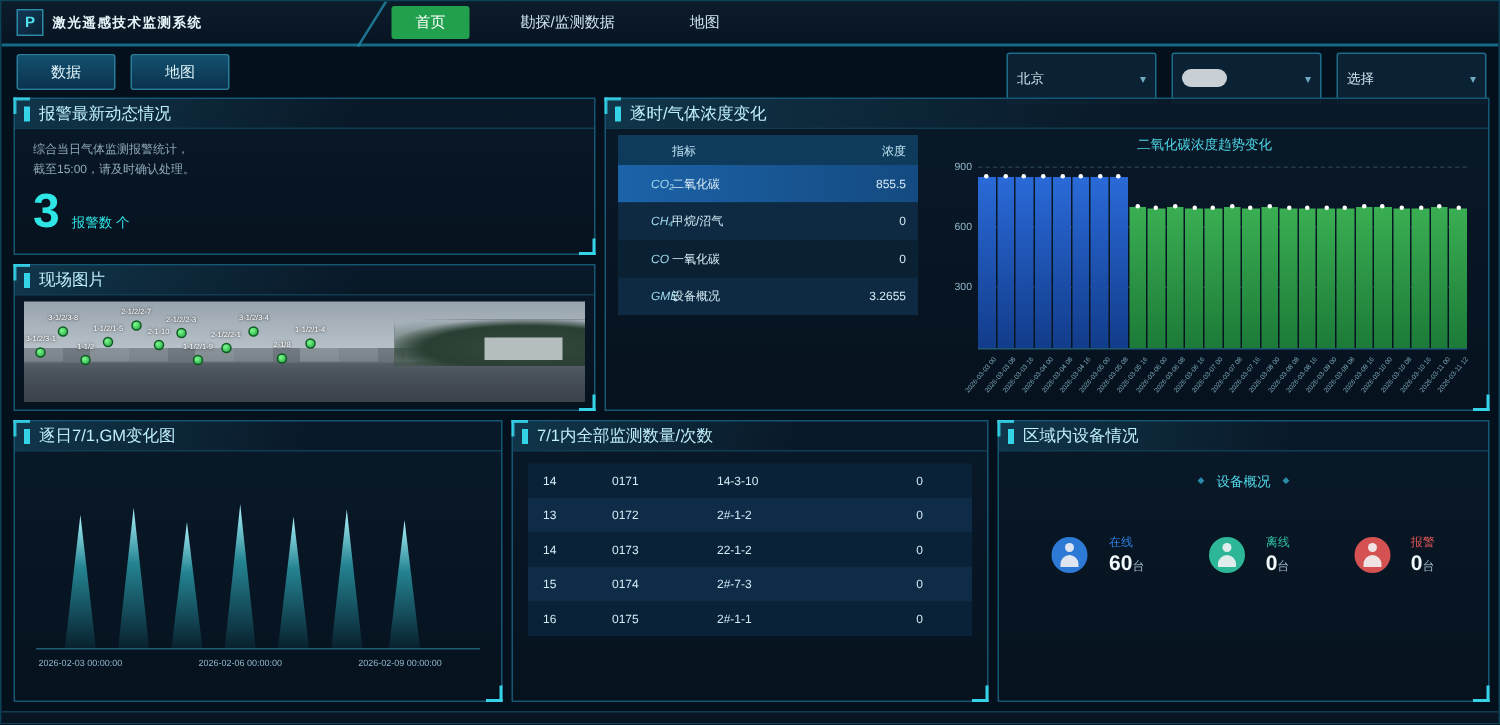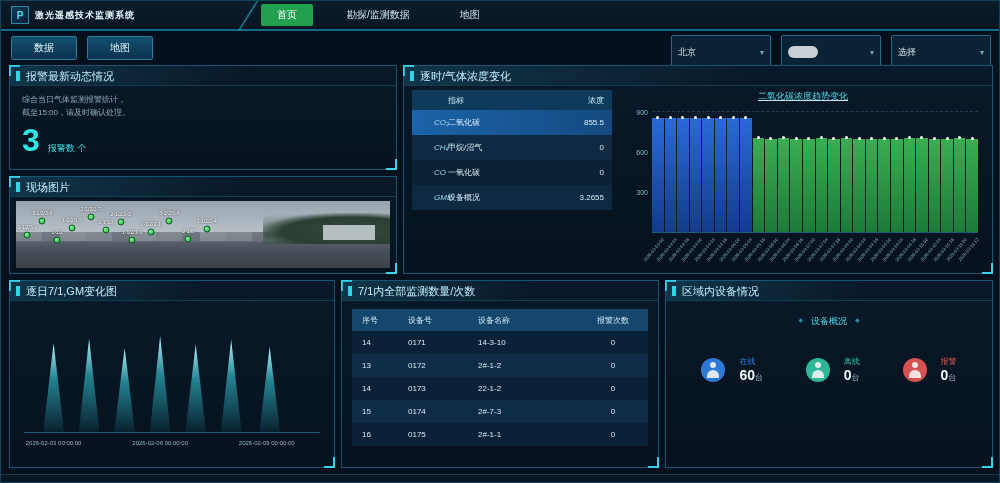--- a/index.html
+++ b/index.html
@@ -71,21 +71,21 @@
   .gas-body { position:absolute; top:24px; left:8px; right:8px; bottom:6px; display:flex; }
   .gas-table { width:200px; font-size:8px; }
   .gas-thead { display:grid; grid-template-columns:36px 1fr 60px; height:20px; align-items:center;
                background:#0e3a5c; color:#bfe4f2; }
   .gas-row { display:grid; grid-template-columns:36px 1fr 60px; height:25px; align-items:center; color:#d5eaf4; }
   .gas-row:nth-child(odd) { background:#0a2134; }
   .gas-row:nth-child(even) { background:#0d2a42; }
   .gas-row.selected { background:linear-gradient(90deg,#1c63a9,#144a80); }
   .gas-cell-sym { padding-left:22px; color:#9fd8ea;font-style:italic; }
   .gas-cell-val { text-align:right; padding-right:8px; }
-  .gas-chart { flex:1; position:relative; margin-left:10px;text-decoration:underline; }
+  .gas-chart { flex:1; position:relative; margin-left:10px; }
   .gchart-title { text-align:center; font-size:9px; color:#4fd8e8; height:16px; }
   .gplot { position:absolute; left:30px; right:6px; top:22px; bottom:34px; border-bottom:1px solid #1e5b74; }
   .gbars { position:absolute; inset:0; display:flex; align-items:flex-end; gap:1px; }
   .gbar { flex:1; position:relative; }
   .gdot { position:absolute; top:-2px; left:50%; margin-left:-1.5px; width:3px; height:3px;
           border-radius:50%; background:#fff; }
   .gridline { position:absolute; left:0; right:0; border-top:1px dashed rgba(120,180,200,.22); }
   .ylab { position:absolute; right:calc(100% + 4px); transform:translateY(50%); font-size:7px; color:#8fb6c8; }
   .gxlabels { position:absolute; left:30px; right:6px; bottom:4px; height:28px; display:flex; gap:1px; }
   .gxlab { flex:1; position:relative; min-width:0; }
@@ -442,26 +442,20 @@
         <div class="spike" style="left: 79.5%; width: 7%; height: 73%;"></div>
         <div class="gm-xlab" style="left: 10%;">2026-02-03 00:00:00</div>
         <div class="gm-xlab" style="left: 46%;">2026-02-06 00:00:00</div>
         <div class="gm-xlab" style="left: 82%;">2026-02-09 00:00:00</div>
       </div>
   </div>
 
   <div class="panel" style="left:340px; top:279px; width:318px; height:188px;">
     <div class="ptitle">7/1内全部监测数量/次数</div>
     <div class="dtable">
-      <div class="dt-head">
-          <div class="dt-cell">序号</div>
-          <div class="dt-cell">设备号</div>
-          <div class="dt-cell">设备名称</div>
-          <div class="dt-cell last">报警次数</div>
-        </div>
       <div>
           <div class="dt-row">
             <div class="dt-cell">14</div>
             <div class="dt-cell">0171</div>
             <div class="dt-cell">14-3-10</div>
             <div class="dt-cell last">0</div>
           </div>
           <div class="dt-row">
             <div class="dt-cell">13</div>
             <div class="dt-cell">0172</div>

